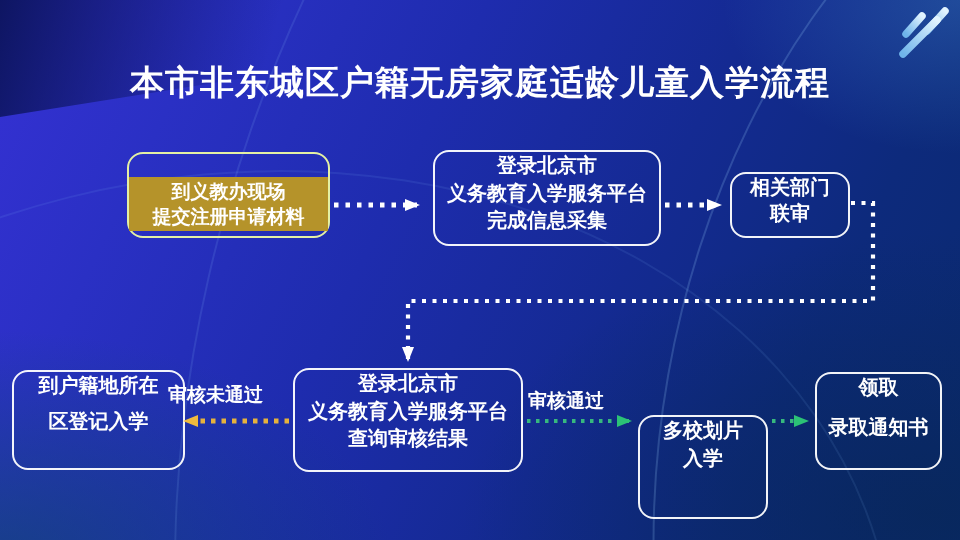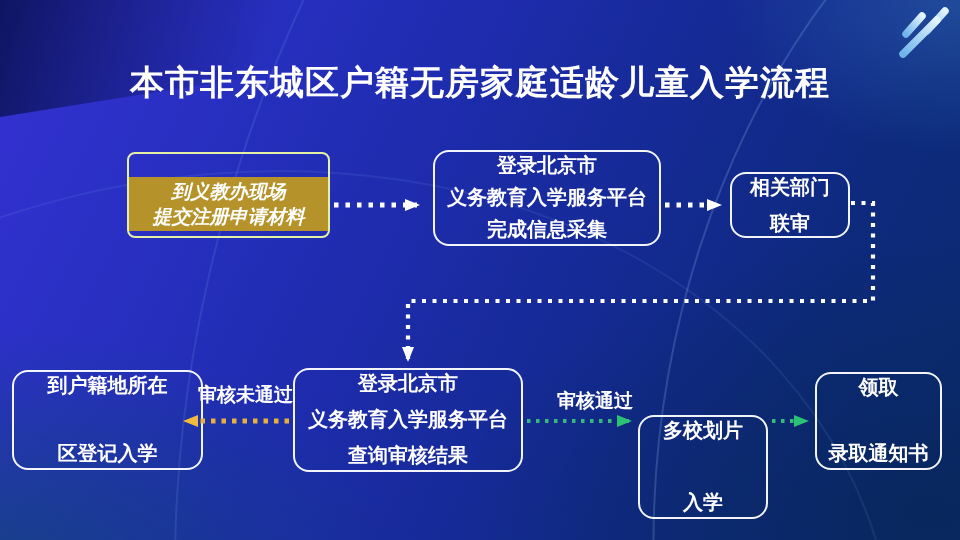--- a/index.html
+++ b/index.html
@@ -20,40 +20,40 @@
   .streak-a{left:210px;top:-460px;width:860px;height:1560px;border:2px solid rgba(150,200,255,0.13);transform:rotate(16deg);}
   .streak-b{left:660px;top:-220px;width:940px;height:1350px;border:2px solid rgba(160,215,255,0.20);transform:rotate(10deg);}
   .streak-c{left:-500px;top:180px;width:1400px;height:1100px;border:2px solid rgba(140,200,255,0.10);transform:rotate(-14deg);}
 
   .title{
     position:absolute;top:60px;left:0;width:100%;text-align:center;
     color:#ffffff;font-size:34px;font-weight:bold;letter-spacing:1px;
   }
   .box{
     position:absolute;border:2px solid rgba(255,255,255,0.95);border-radius:16px;
-    display:flex;flex-direction:column;align-items:center;justify-content:space-between;
+    display:flex;flex-direction:column;align-items:center;justify-content:flex-start;
     color:#ffffff;font-weight:bold;text-align:center;box-sizing:border-box;
   }
   .box .ln{display:block;font-size:20px;line-height:1.38;white-space:nowrap;}
-  .step1{left:127px;top:152px;width:203px;height:86px;border-color:#e4f0a4;border-radius:8px;font-style:italic;}
+  .step1{left:127px;top:152px;width:203px;height:86px;border-color:#e4f0a4;border-radius:16px;}
   .gold-band{
     position:absolute;left:0;right:0;top:23px;height:54px;background:#b5932a;
     display:flex;flex-direction:column;align-items:center;justify-content:center;
   }
   .gold-band .ln{font-size:19px;line-height:1.32;}
   .step2{left:433px;top:150px;width:228px;height:96px;}
   .step3{left:730px;top:172px;width:120px;height:66px;}
   .step3 .ln{line-height:1.3;}
-  .step4{left:12px;top:370px;width:191px;height:100px;}
+  .step4{left:12px;top:370px;width:173px;height:100px;gap:8px;}
   .step5{left:293px;top:368px;width:230px;height:104px;}
   .step6{left:638px;top:368px;width:130px;height:104px;margin-top:47px;}
   .step7{left:815px;top:372px;width:127px;height:98px;gap:12px;}
 
   .edge-label{
-    position:absolute;color:#ffffff;font-size:19px;font-weight:bold;text-align:right;white-space:nowrap;
+    position:absolute;color:#ffffff;font-size:19px;font-weight:bold;text-align:left;white-space:nowrap;
   }
   .label-fail{left:168px;top:382px;width:125px;}
   .label-pass{left:528px;top:388px;width:105px;}
 
   svg.arrows{position:absolute;left:0;top:0;pointer-events:none;}
   .dash-w{stroke:#ffffff;stroke-width:5;fill:none;stroke-dasharray:4.5 7;}
   .dash-w-thin{stroke:#ffffff;stroke-width:4.2;fill:none;stroke-dasharray:4 6.5;}
   .dash-gold{stroke:#e6b23c;stroke-width:5;fill:none;stroke-dasharray:4.5 6;}
   .dash-green{stroke:#36b87e;stroke-width:4.2;fill:none;stroke-dasharray:3.5 5.5;}
 

